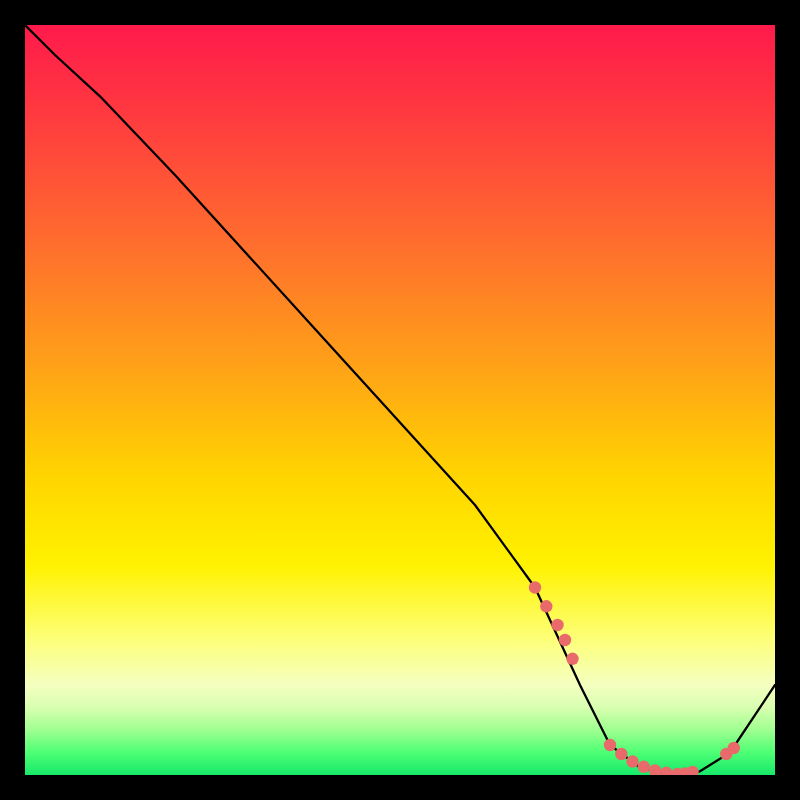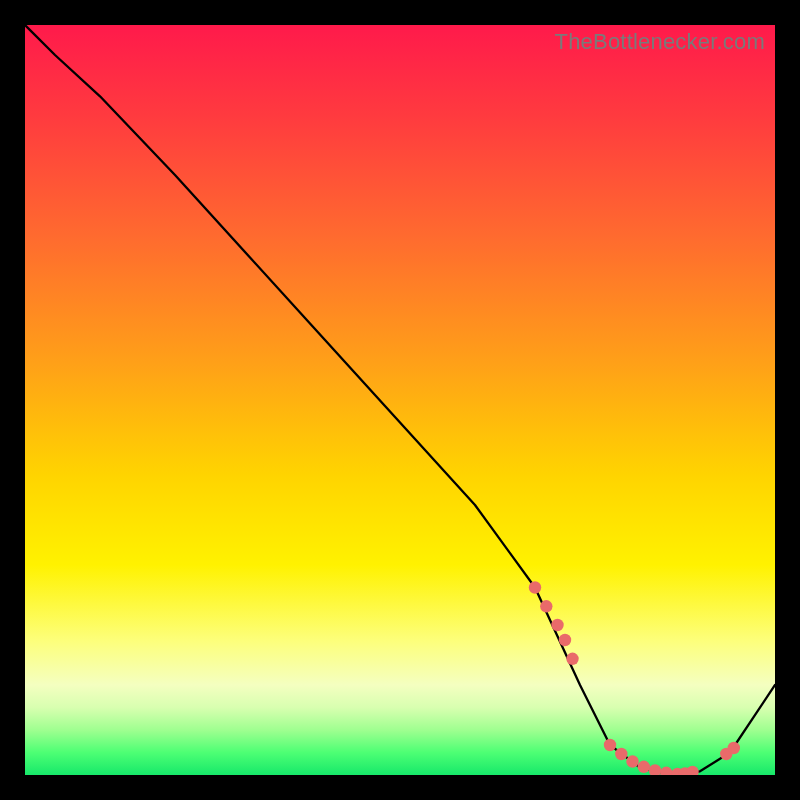--- a/index.html
+++ b/index.html
@@ -57,21 +57,20 @@
     width: 750px;
     height: 750px;
   }
 </style>
 </head>
 <body>
 
 <div class="frame">
   <div class="plot">
 
-    <div class="watermark">TheBottlenecker.com</div>
 
     <svg class="curve" viewBox="0 0 750 750" preserveAspectRatio="none">
       <path id="curve-path" fill="none" stroke="#000000" stroke-width="2.3" stroke-linecap="round" stroke-linejoin="round" d="M 0.0 0.0 Q 15.0 15.0 30.0 30.0 Q 52.5 50.6 75.0 71.3 Q 112.5 110.6 150.0 150.0 Q 187.5 191.3 225.0 232.5 Q 262.5 273.8 300.0 315.0 Q 337.5 356.3 375.0 397.5 Q 412.5 438.8 450.0 480.0 Q 480.0 521.3 510.0 562.5 Q 532.5 611.3 555.0 660.0 Q 570.0 690.0 585.0 720.0 Q 600.0 731.3 615.0 742.5 Q 630.0 746.3 645.0 750.0 Q 660.0 748.1 675.0 746.3 Q 690.0 736.9 705.0 727.5 Q 727.5 693.8 750.0 660.0"></path>
       <g id="markers">
           <circle cx="510.0" cy="562.5" r="6.2" fill="#e96a6a"></circle>
           <circle cx="521.3" cy="581.3" r="6.2" fill="#e96a6a"></circle>
           <circle cx="532.5" cy="600.0" r="6.2" fill="#e96a6a"></circle>
           <circle cx="540.0" cy="615.0" r="6.2" fill="#e96a6a"></circle>
           <circle cx="547.5" cy="633.8" r="6.2" fill="#e96a6a"></circle>
           <circle cx="585.0" cy="720.0" r="6.2" fill="#e96a6a"></circle>

